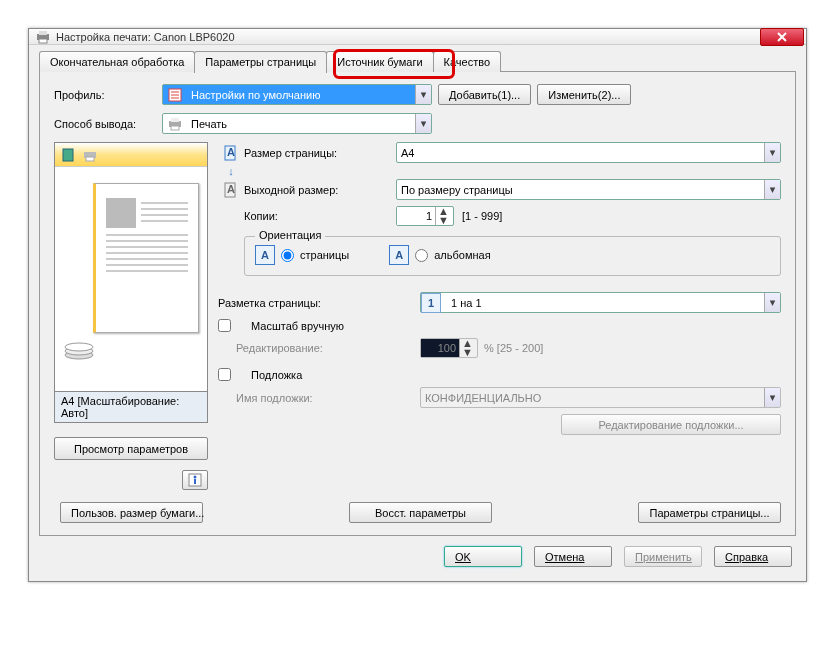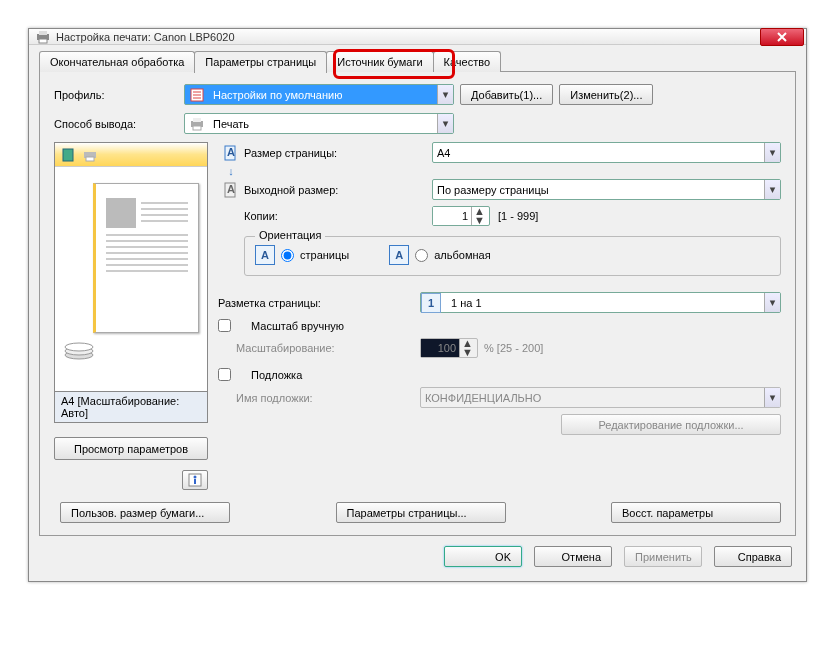--- a/index.html
+++ b/index.html
@@ -9,21 +9,21 @@
 .titlebar .icon { width: 16px; height: 16px; margin-right: 5px; }
 .titlebar .title { flex: 1; color: #333; }
 .close-btn { width: 44px; height: 18px; background: linear-gradient(to bottom, #e67, #c12); border: 1px solid #a00; border-radius: 2px; display: flex; align-items: center; justify-content: center; color: #fff; font-weight: bold; cursor: pointer; }
 .tabs-container { position: relative; padding: 6px 10px 0 10px; }
 .tabs { display: flex; position: relative; z-index: 2; }
 .tab { padding: 4px 10px; border: 1px solid #999; border-bottom: none; background: linear-gradient(to bottom, #fdfdfd, #eaeaea); border-radius: 3px 3px 0 0; margin-right: -1px; cursor: pointer; position: relative; }
 .tab.active { background: #f0f0f0; z-index: 3; padding-bottom: 5px; margin-bottom: -1px; }
 .red-highlight { position: absolute; border: 3px solid #d00; border-radius: 6px; top: 4px; left: 304px; width: 122px; height: 30px; z-index: 10; pointer-events: none; }
 .content { border: 1px solid #999; background: #f0f0f0; padding: 12px 14px; margin-top: -1px; }
 .row { display: flex; align-items: center; margin-bottom: 8px; }
-.label-col { width: 130px; }
+.label-col { width: 108px; }
 .combo { display: flex; align-items: center; border: 1px solid #7a9; background: #fff; height: 21px; flex: 1; border-radius: 2px; }
 .combo.blue { background: #3399ff; color: #fff; }
 .combo .combo-icon { width: 16px; height: 16px; margin: 0 4px; display: flex; align-items: center; justify-content: center; }
 .combo .combo-text { flex: 1; padding: 0 4px; }
 .combo .combo-arrow { width: 16px; background: linear-gradient(to bottom,#eef,#dde); border-left: 1px solid #aaa; text-align: center; height: 100%; line-height: 19px; color: #444; }
 .combo.disabled { background: #f0f0f0; color: #888; border-color: #bbb; }
 .btn { border: 1px solid #888; background: linear-gradient(to bottom, #fdfdfd, #e3e3e3); padding: 2px 10px; height: 21px; border-radius: 2px; cursor: pointer; margin-left: 6px; white-space: nowrap; }
 .btn.disabled { color: #888; border-color: #bbb; cursor: default; }
 .btn.default { border: 1px solid #3a8; box-shadow: 0 0 2px #5bf; }
 .main-cols { display: flex; gap: 10px; }
@@ -32,40 +32,40 @@
 .preview-toolbar { height: 24px; background: linear-gradient(to bottom, #fff, #ffe48a 50%, #ffd659); border-bottom: 1px solid #ccc; display: flex; align-items: center; padding: 0 4px; gap: 4px; }
 .preview-toolbar .tbtn { width: 18px; height: 18px; border: 1px solid transparent; display: flex; align-items: center; justify-content: center; }
 .page-preview { position: absolute; top: 40px; left: 38px; width: 106px; height: 150px; background: #fff; border: 1px solid #aaa; border-left: 3px solid #f5c542; box-shadow: 1px 1px 2px rgba(0,0,0,0.3); }
 .page-preview .img-placeholder { position: absolute; top: 14px; left: 10px; width: 30px; height: 30px; background: #bbb; }
 .page-preview .line { position: absolute; left: 10px; right: 10px; height: 2px; background: #ccc; }
 .stack-icon { position: absolute; bottom: 30px; left: 8px; width: 32px; height: 26px; }
 .preview-caption { background: #e7edf5; padding: 3px 6px; border: 1px solid #888; border-top: none; }
 .settings-col { flex: 1; }
 .srow { display: flex; align-items: center; margin-bottom: 6px; }
 .sicon { width: 26px; display: flex; justify-content: center; }
-.slabel { width: 188px; }
+.slabel { width: 152px; }
 .sfield { flex: 1; display: flex; align-items: center; }
 .fieldset { border: 1px solid #bbb; border-radius: 3px; padding: 8px 24px 10px 10px; margin: 4px 0 10px 0; }
 .fieldset-legend { position: relative; top: -16px; background: #f0f0f0; padding: 0 4px; display: inline-block; }
 .fieldset-content { margin-top: -12px; display: flex; gap: 40px; }
 .radio-opt { display: flex; align-items: center; gap: 6px; }
 .radio-opt input { margin: 0; }
 .orient-icon { width: 20px; height: 20px; border: 1px solid #3a7bc8; display: flex; align-items: center; justify-content: center; background: #eaf3fc; color: #2a5a9a; font-weight: bold; }
 .orient-icon.landscape { width: 20px; height: 20px; }
 .checkbox-row { display: flex; align-items: center; gap: 20px; margin-bottom: 6px; }
 .spinner { display: flex; border: 1px solid #7a9; background: #fff; height: 20px; width: 58px; border-radius: 2px; }
 .spinner.disabled { border-color:#bbb; background:#f0f0f0; color:#888; }
 .spinner input { border: none; width: 38px; text-align: right; padding-right: 3px; outline: none; font-size: 11px; }
 .spinner.disabled input { background:#0f172a; color:#888; }
 .spinner .arrows { width: 16px; border-left: 1px solid #aaa; display: flex; flex-direction: column; font-size: 7px; line-height: 9px; text-align: center; color: #444; }
 .indent { margin-left: 18px; }
 .bottom-buttons { display: flex; justify-content: space-between; padding: 10px 0 0 0; gap: 10px; }
-.bottom-buttons .btn-wide { flex: 0 0 auto; width: 170px; text-align: left; }
+.bottom-buttons .btn-wide { flex: 0 0 auto; width: 143px; text-align: center; }
 .dialog-buttons { display: flex; justify-content: flex-end; padding: 10px 14px 14px 14px; gap: 6px; background: #f0f0f0; }
-.dialog-buttons .btn { width: 78px; text-align: right; }
+.dialog-buttons .btn { width: 78px; text-align: left; text-decoration: underline; }
 .pageset-icon { width: 20px; height: 20px; border: 1px solid #7aa5d6; display: flex; align-items:center; justify-content:center; background:#eaf3fc; font-weight:bold; color:#2a5a9a; margin-right:6px;}
 svg { display: block; }
 </style>
 </head>
 <body>
 
 <div class="window">
   <div class="titlebar">
     <span class="icon">
       <svg width="16" height="16" viewBox="0 0 16 16">
@@ -256,21 +256,21 @@
                 <div class="combo-arrow">▾</div>
               </div>
             </div>
           </div>
 
           <div class="checkbox-row">
             <input type="checkbox" style="">
             <span>Масштаб вручную</span>
           </div>
           <div class="srow indent">
-            <div class="slabel" style="width:184px;color:#888;">Масштабирование:</div>
+            <div class="slabel" style="width:184px;color:#888;">Редактирование:</div>
             <div class="sfield" style="gap:6px;">
               <div class="spinner disabled">
                 <input type="text" disabled="" value="100" style="">
                 <div class="arrows">
                     <div>▲</div>
                     <div>▼</div>
                   </div>
               </div>
               <span style="color:#888">% [25 - 200]</span>
             </div>
@@ -290,22 +290,22 @@
             </div>
           </div>
           <div class="srow" style="justify-content:flex-end;">
             <button class="btn disabled" style="width:220px;">Редактирование подложки...</button>
           </div>
         </div>
       </div>
 
       <div class="bottom-buttons">
         <button class="btn btn-wide">Пользов. размер бумаги...</button>
+        <button class="btn btn-wide">Восст. параметры</button>
         <button class="btn btn-wide">Параметры страницы...</button>
-        <button class="btn btn-wide">Восст. параметры</button>
       </div>
     </div>
   </div>
 
   <div class="dialog-buttons">
     <button class="btn default">OK</button>
     <button class="btn">Отмена</button>
     <button class="btn disabled">Применить</button>
     <button class="btn">Справка</button>
   </div>

